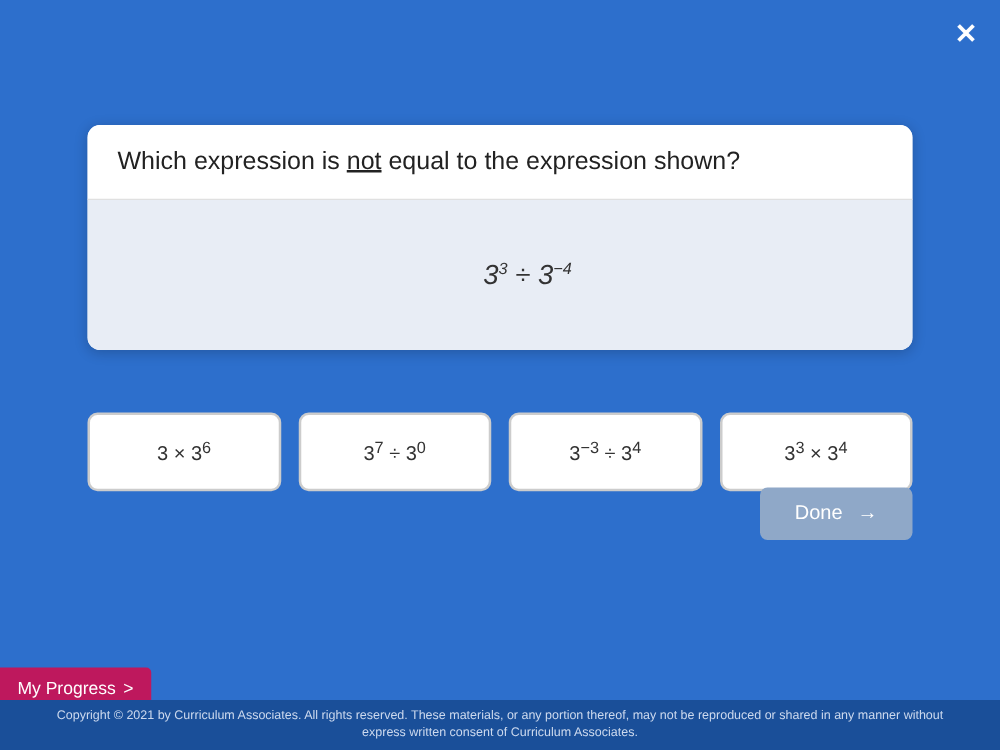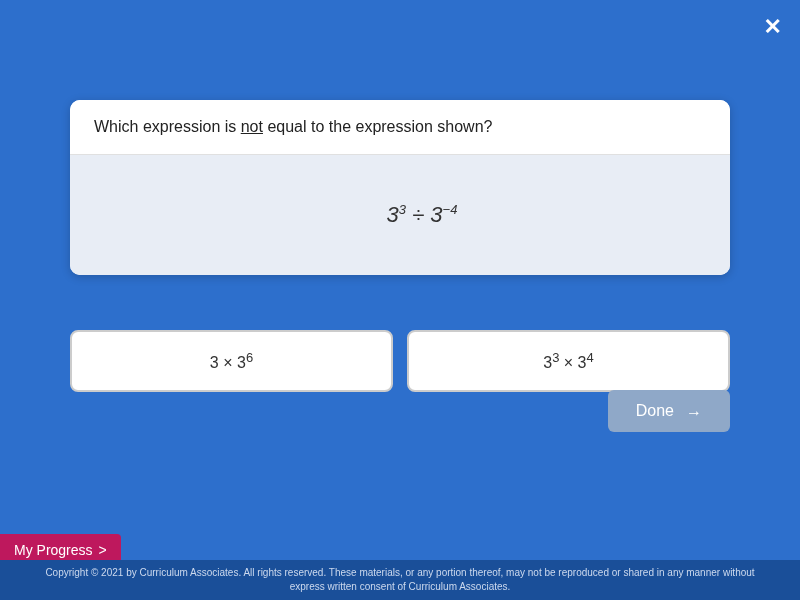--- a/index.html
+++ b/index.html
@@ -37,21 +37,21 @@
       box-shadow: 0 2px 10px rgba(0,0,0,0.2);
     }
 
     #question-header {
       padding: 18px 24px;
       background: white;
       border-bottom: 1px solid #e0e0e0;
     }
 
     #question-text {
-      font-size: 16px;
+      font-size: 20px;
       color: #222;
     }
 
     #question-text u {
       text-decoration: underline;
     }
 
     #expression-area {
       background: #e8edf5;
       padding: 40px 20px;
@@ -160,20 +160,26 @@
       3<sup>3</sup> ÷ 3<sup>−4</sup>
     </span>
   </div>
 </div>
 
 <div id="choices-row">
   <button class="choice-btn">
     3 × 3<sup>6</sup>
   </button>
   <button class="choice-btn">
+    3<sup>7</sup> ÷ 3<sup>0</sup>
+  </button>
+  <button class="choice-btn">
+    3<sup>−3</sup> ÷ 3<sup>4</sup>
+  </button>
+  <button class="choice-btn">
     3<sup>3</sup> × 3<sup>4</sup>
   </button>
 </div>
 
 <button id="done-btn">
   <span>Done</span>
   <span>→</span>
 </button>
 
 <div id="my-progress-bar">

